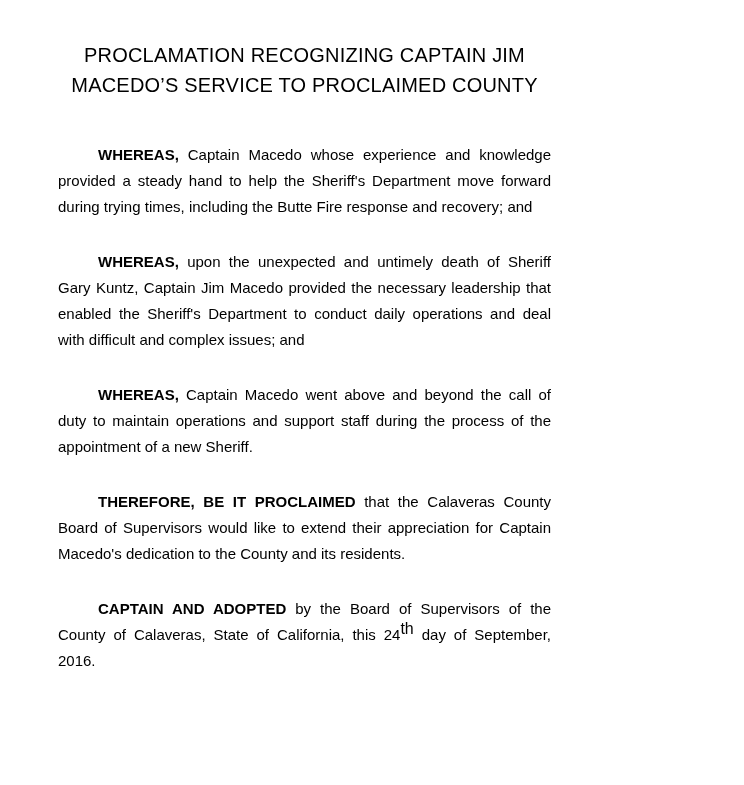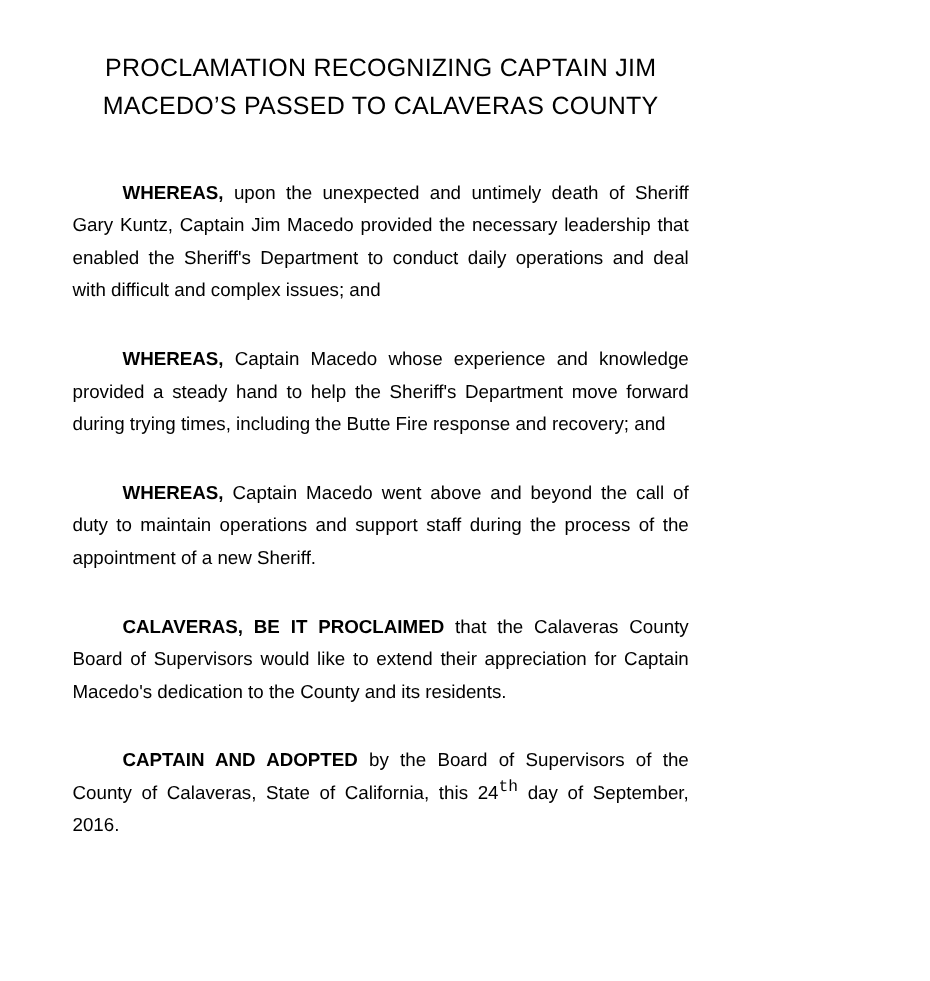--- a/index.html
+++ b/index.html
@@ -37,40 +37,39 @@
     text-indent: 40px;
     margin: 0 0 29px 0;
   }
   .para:last-child {
     margin-bottom: 0;
   }
   .lead {
     font-weight: bold;
   }
   sup.ordinal {
-    font-size: 13px;
+    font-size: 16px;
     line-height: 0;
     vertical-align: super;
-    font-family: Liberation Mono, monospace;
   }
 </style>
 </head>
 <body>
 
 <div class="page">
 
   <h1 class="doc-title">
     <div>PROCLAMATION RECOGNIZING CAPTAIN JIM</div>
-    <div>MACEDO’S PASSED TO CALAVERAS COUNTY</div>
+    <div>MACEDO’S SERVICE TO PROCLAIMED COUNTY</div>
   </h1>
 
+  <p class="para"><b class="lead">WHEREAS,</b><span> Captain Macedo whose experience and knowledge provided a steady hand to help the Sheriff's Department move forward during trying times, including the Butte Fire response and recovery; and</span></p>
+
   <p class="para"><b class="lead">WHEREAS,</b><span> upon the unexpected and untimely death of Sheriff Gary Kuntz, Captain Jim Macedo provided the necessary leadership that enabled the Sheriff's Department to conduct daily operations and deal with difficult and complex issues; and</span></p>
-
-  <p class="para"><b class="lead">WHEREAS,</b><span> Captain Macedo whose experience and knowledge provided a steady hand to help the Sheriff's Department move forward during trying times, including the Butte Fire response and recovery; and</span></p>
 
 
   <p class="para"><b class="lead">WHEREAS,</b><span> Captain Macedo went above and beyond the call of duty to maintain operations and support staff during the process of the appointment of a new Sheriff.</span></p>
 
-  <p class="para"><b class="lead">CALAVERAS, BE IT PROCLAIMED</b><span> that the Calaveras County Board of Supervisors would like to extend their appreciation for Captain Macedo's dedication to the County and its residents.</span></p>
+  <p class="para"><b class="lead">THEREFORE, BE IT PROCLAIMED</b><span> that the Calaveras County Board of Supervisors would like to extend their appreciation for Captain Macedo's dedication to the County and its residents.</span></p>
 
   <p class="para"><b class="lead">CAPTAIN AND ADOPTED</b><span> by the Board of Supervisors of the County of Calaveras, State of California, this 24</span><sup class="ordinal">th</sup><span> day of September, 2016.</span></p>
 
 </div>
 
 </body></html>

